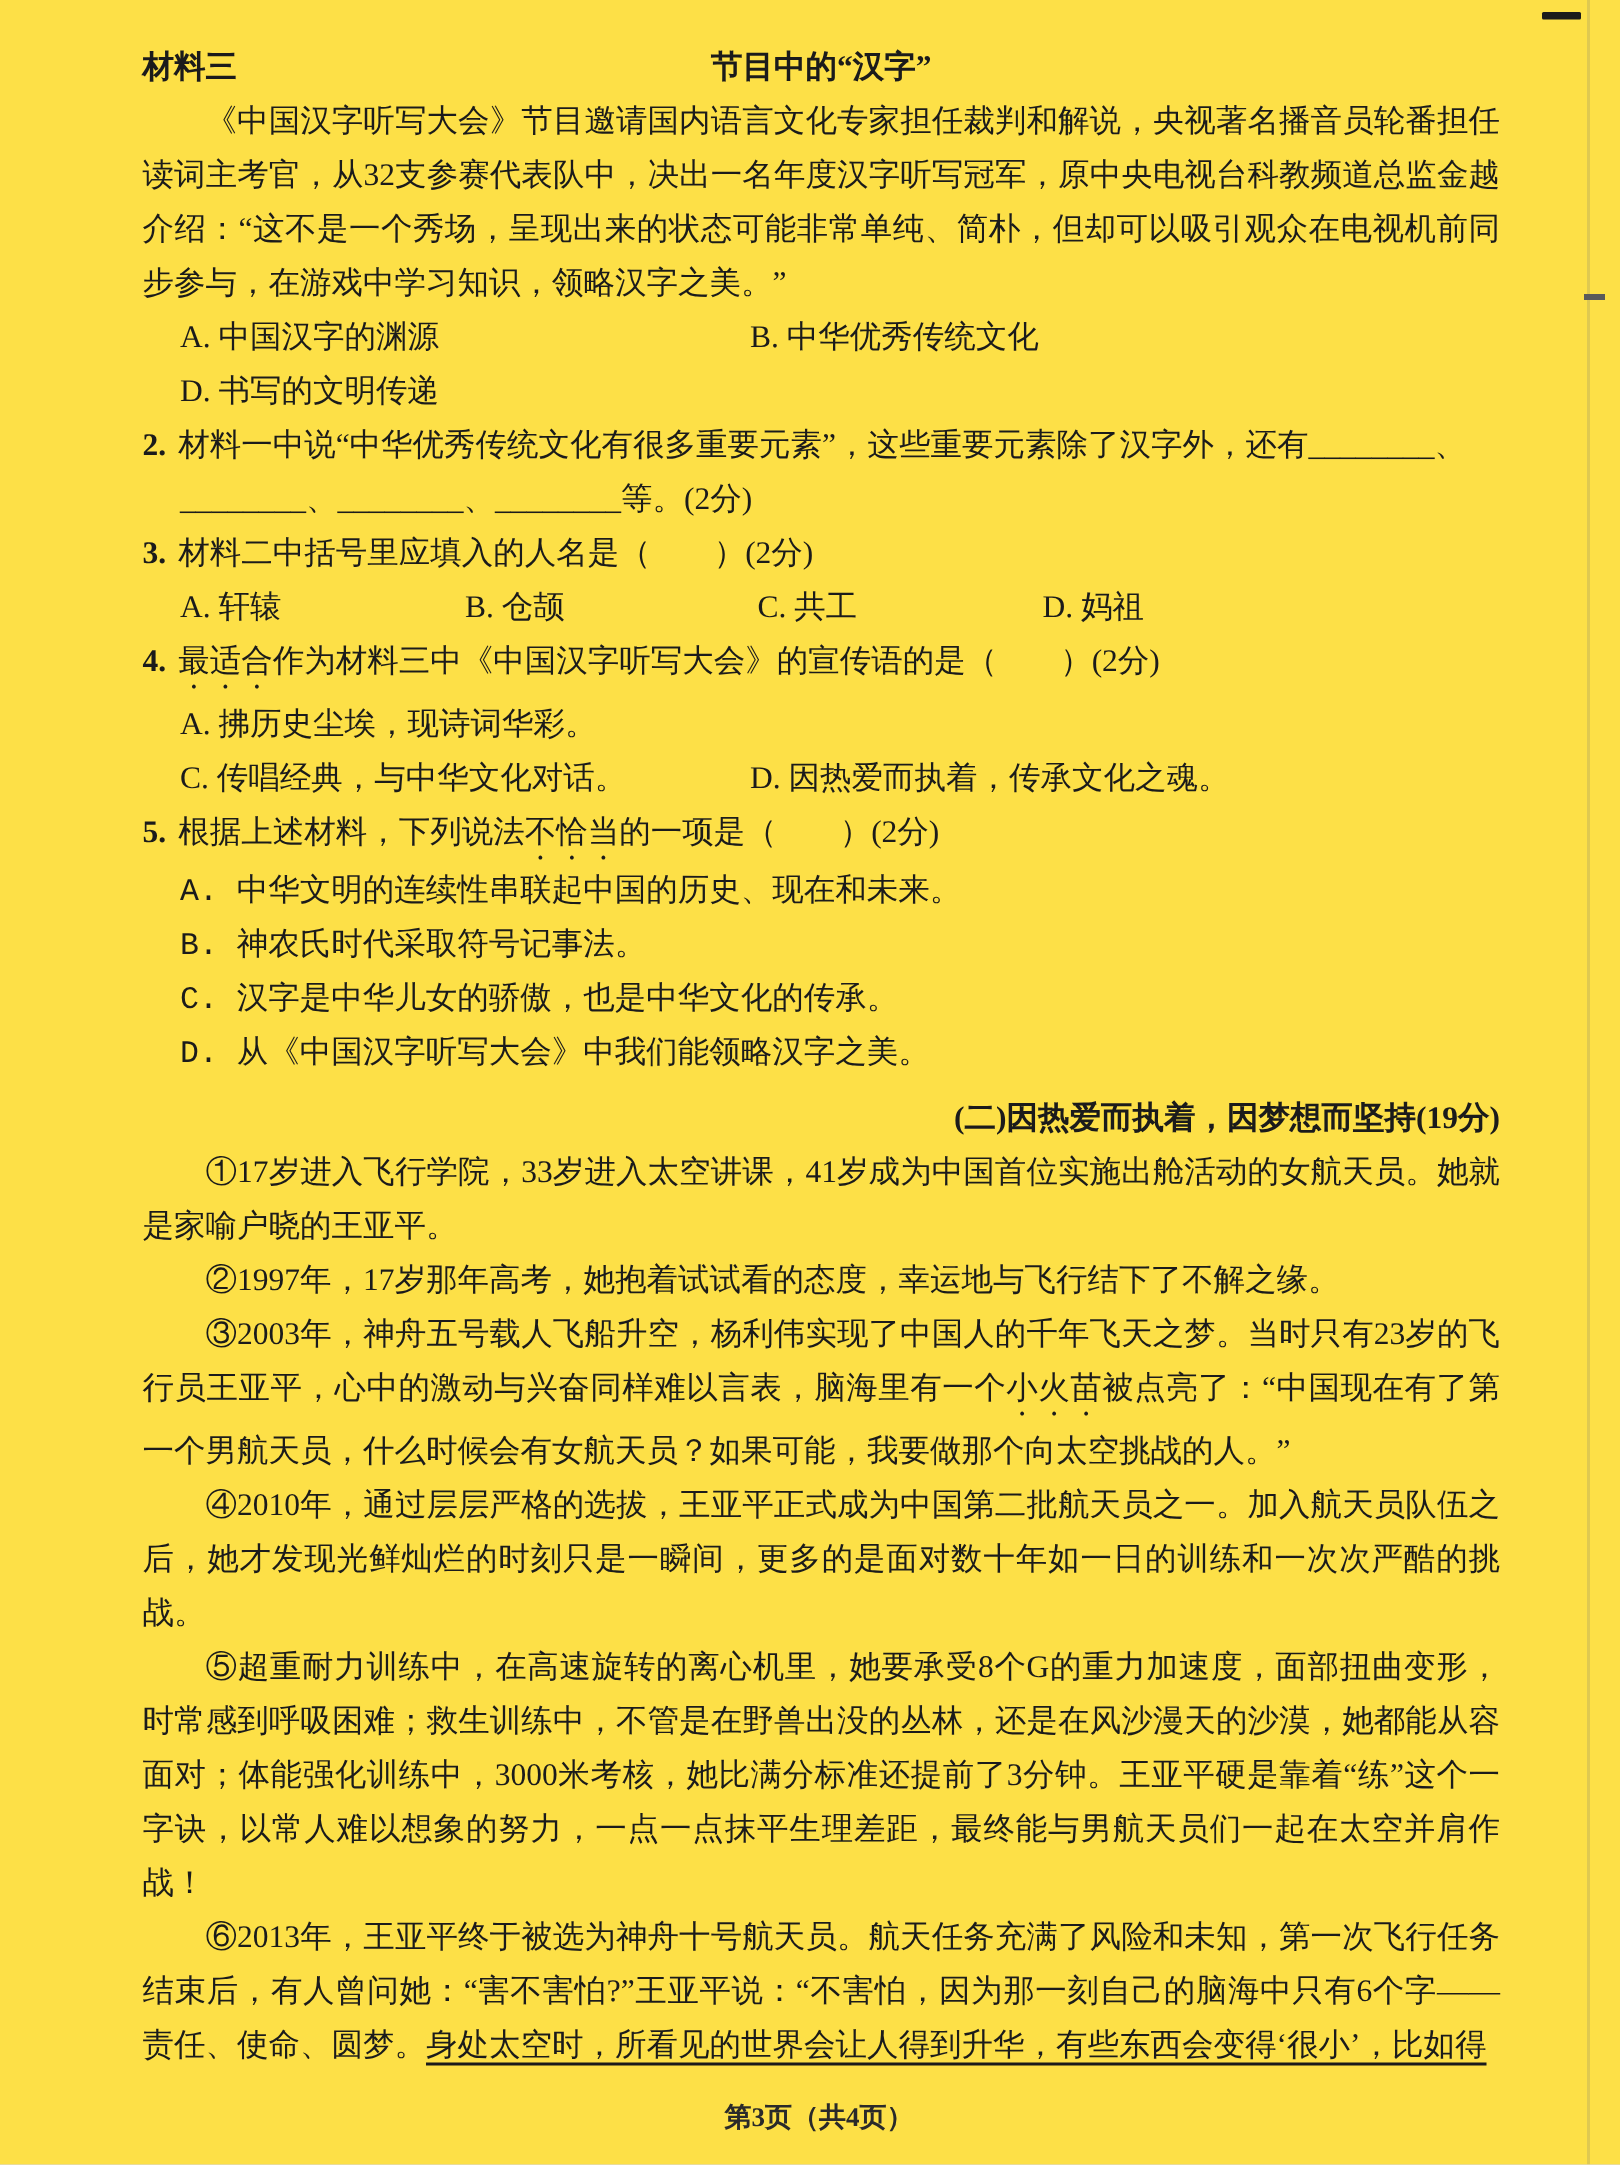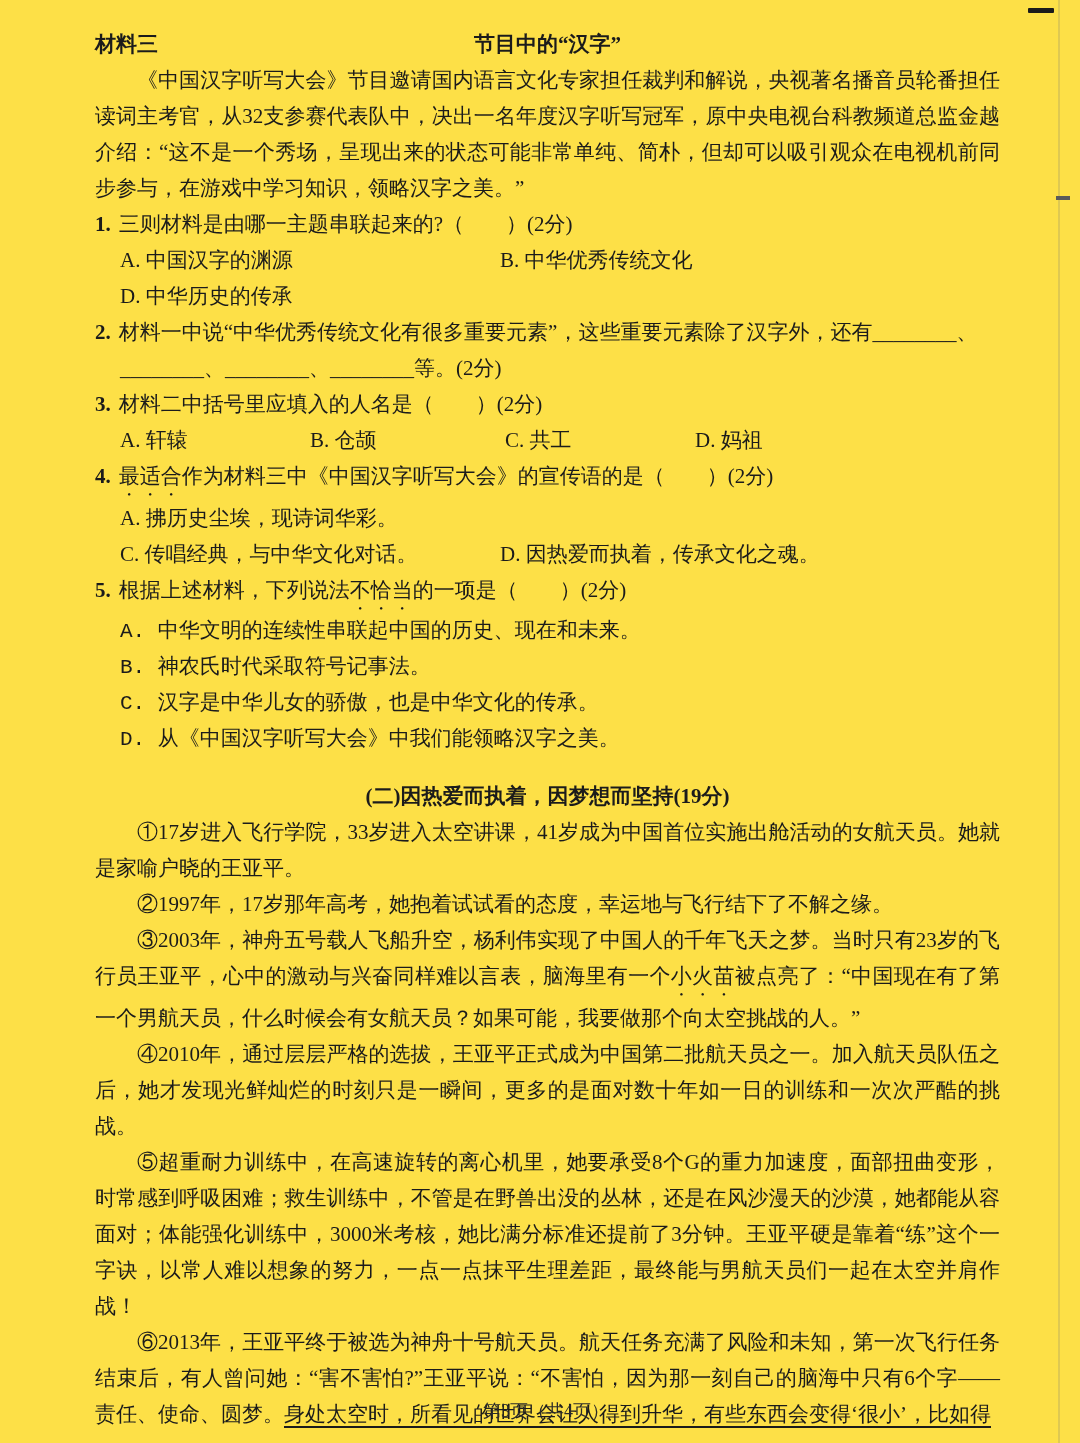--- a/index.html
+++ b/index.html
@@ -27,23 +27,23 @@
   .opts.four { grid-template-columns:190px 195px 190px auto; }
   .opts.stack { grid-template-columns:auto;font-family:Liberation Mono, monospace; }
   .cont-line { padding-left:25px; }
   .emph {
     -webkit-text-emphasis:filled dot;
     -webkit-text-emphasis-position:under right;
     text-emphasis:filled dot;
     text-emphasis-position:under right;
   }
   .uline { text-decoration:underline; text-underline-offset:5px; }
-  .sec-title { text-align:center; font-weight:bold; margin-top:20px; }
+  .sec-title { text-align:right; font-weight:bold; margin-top:5px; }
   .byline { text-align:center; }
-  .footer { position:absolute; left:12px; right:0; bottom:14px; text-align:center; font-size:18px; color:#2a2a2a; }
+  .footer { position:absolute; left:12px; right:0; bottom:14px; text-align:center; font-size:18px; color:#2a2a2a;font-weight:bold; }
   .scan-edge { position:absolute; top:0; right:20px; width:2px; height:100%; background:rgba(120,120,120,.22); }
   .scan-dash-top { position:absolute; top:8px; right:26px; width:26px; height:5px; background:#1b1b1b; border-radius:1px; }
   .scan-dash-mid { position:absolute; top:196px; right:10px; width:14px; height:4px; background:#5a5a5a; }
 </style>
 </head>
 <body>
 
 <div class="page">
 
   <div class="scan-edge"></div>
@@ -51,27 +51,26 @@
   <div class="scan-dash-mid"></div>
 
   <div class="header-row">
     <span class="mat-label">材料三</span>
     <span>节目中的“汉字”</span>
   </div>
 
   <p class="para">《中国汉字听写大会》节目邀请国内语言文化专家担任裁判和解说，央视著名播音员轮番担任读词主考官，从32支参赛代表队中，决出一名年度汉字听写冠军，原中央电视台科教频道总监金越介绍：“这不是一个秀场，呈现出来的状态可能非常单纯、简朴，但却可以吸引观众在电视机前同步参与，在游戏中学习知识，领略汉字之美。”</p>
 
   <div>
-    <p class="stem"><span class="qnum">1.</span><span>三则材料是由哪一主题串联起来的?（　　）(2分)</span></p>
     <div class="opts two">
       <span>A. 中国汉字的渊源</span>
       <span>B. 中华优秀传统文化</span>
     </div>
     <div class="opts two">
-      <span>D. 中华历史的传承</span>
+      <span>D. 书写的文明传递</span>
     </div>
   </div>
 
   <div>
     <p class="stem"><span class="qnum">2.</span><span>材料一中说“中华优秀传统文化有很多重要元素”，这些重要元素除了汉字外，还有________、</span></p>
     <p class="cont-line">________、________、________等。(2分)</p>
   </div>
 
   <div>
     <p class="stem"><span class="qnum">3.</span><span>材料二中括号里应填入的人名是（　　）(2分)</span></p>

